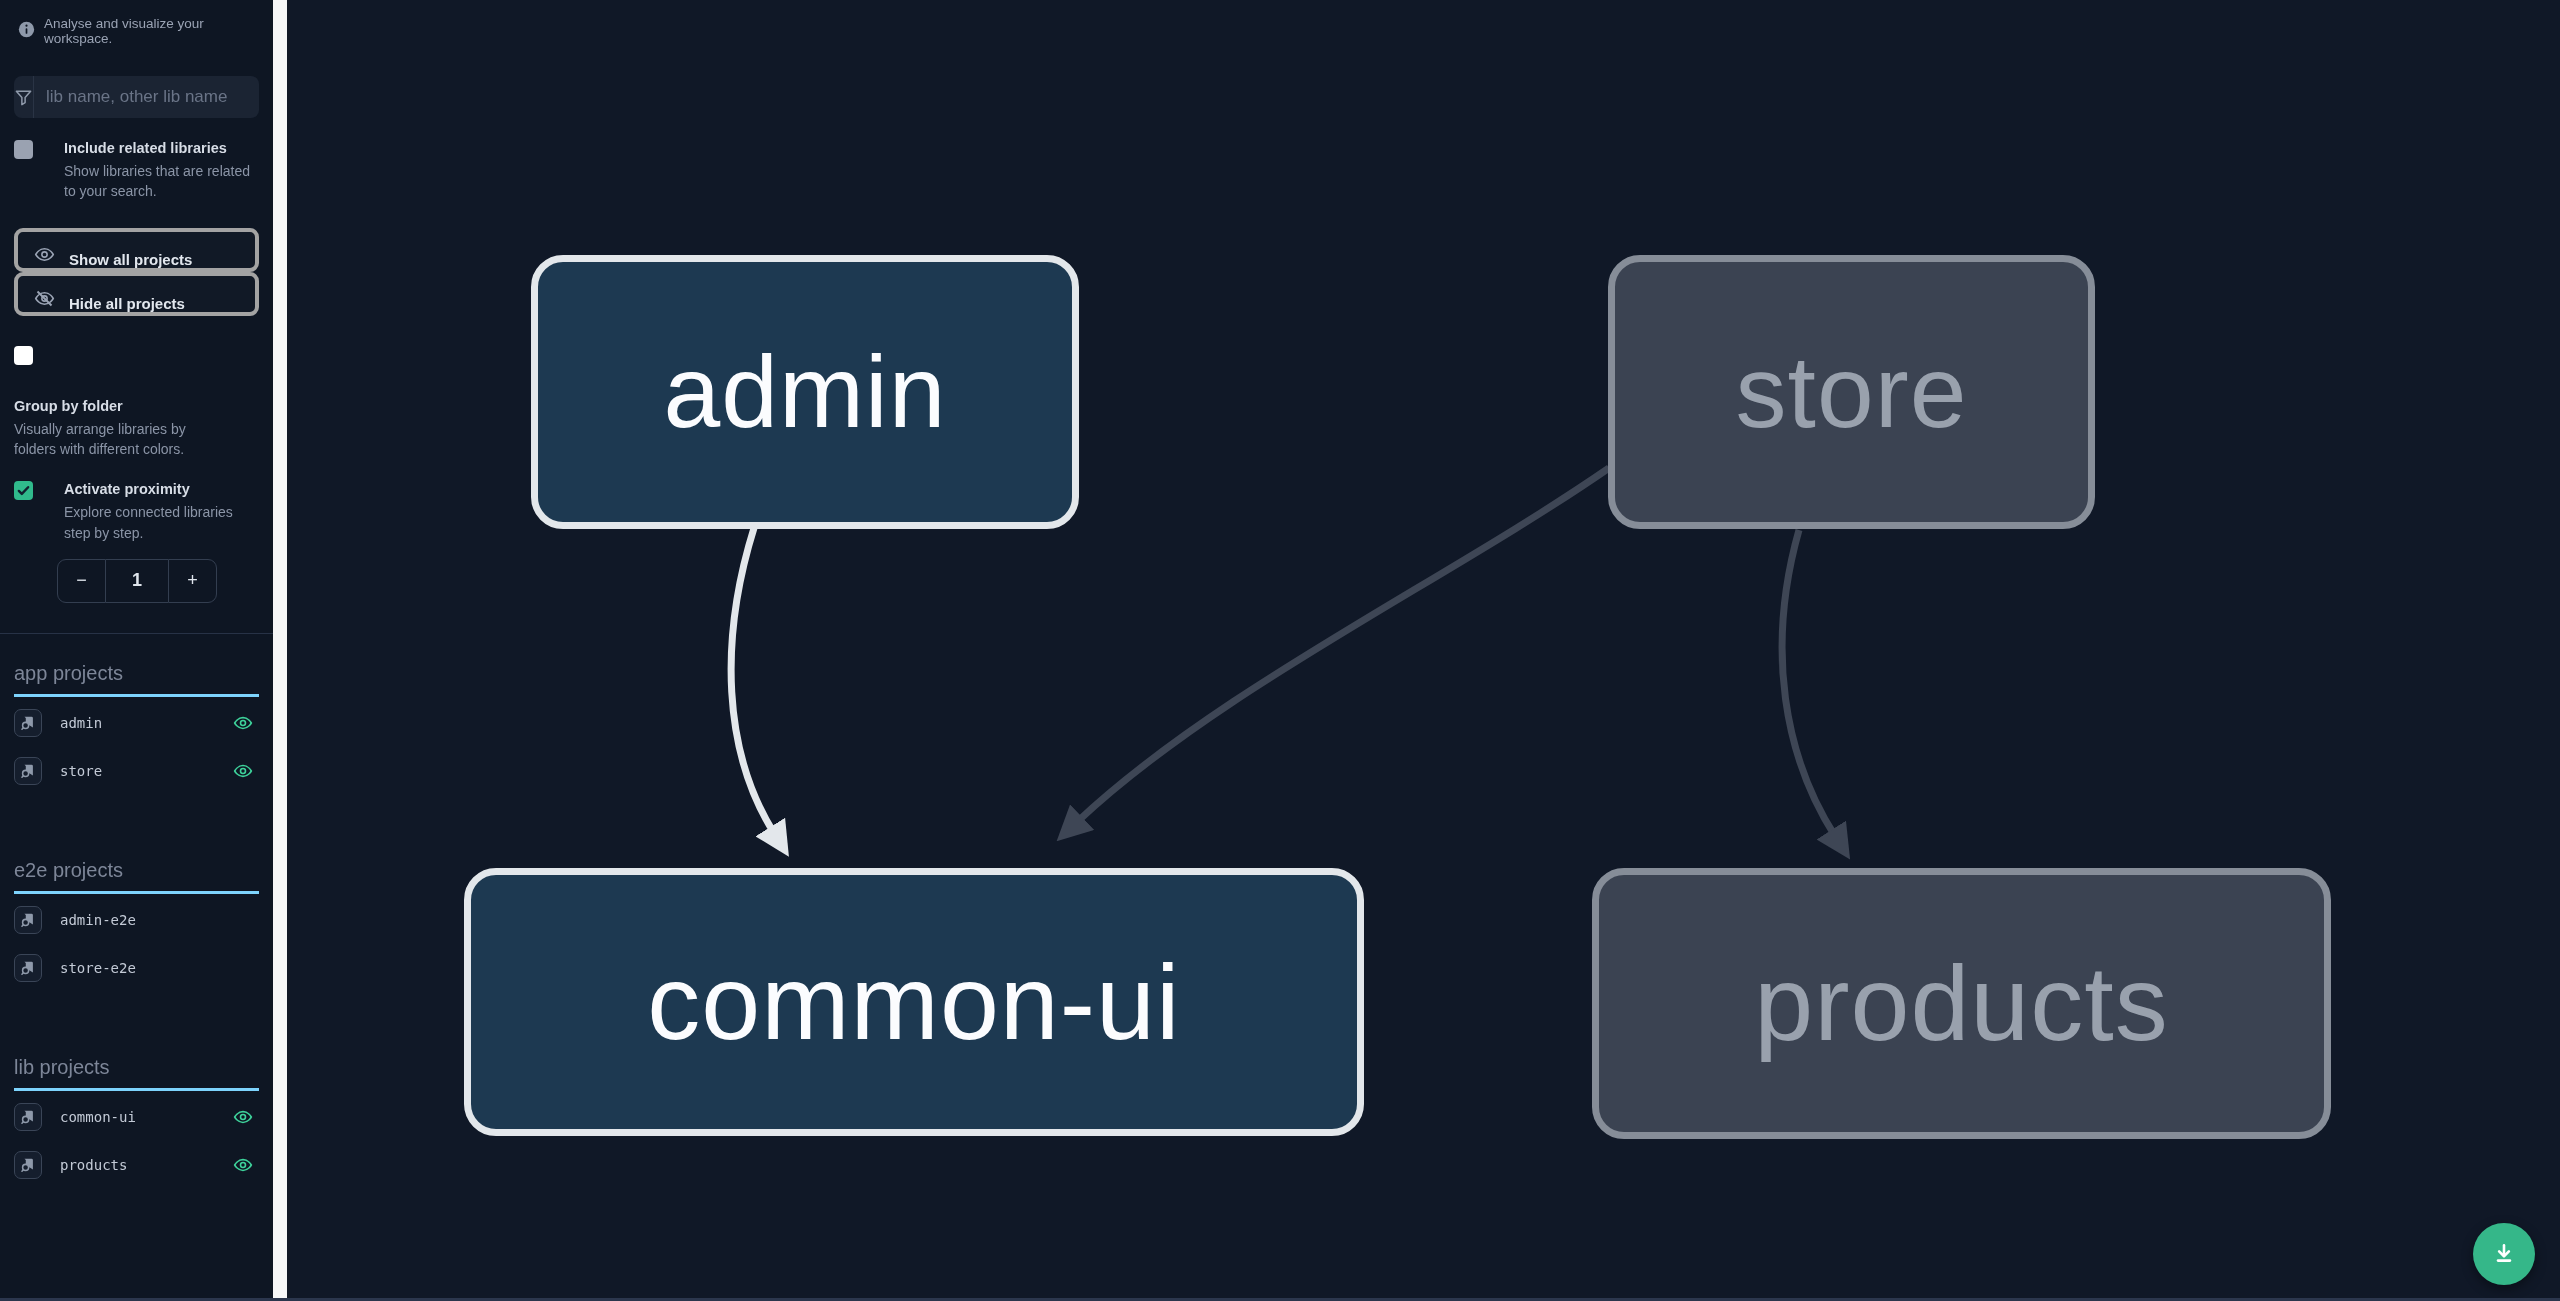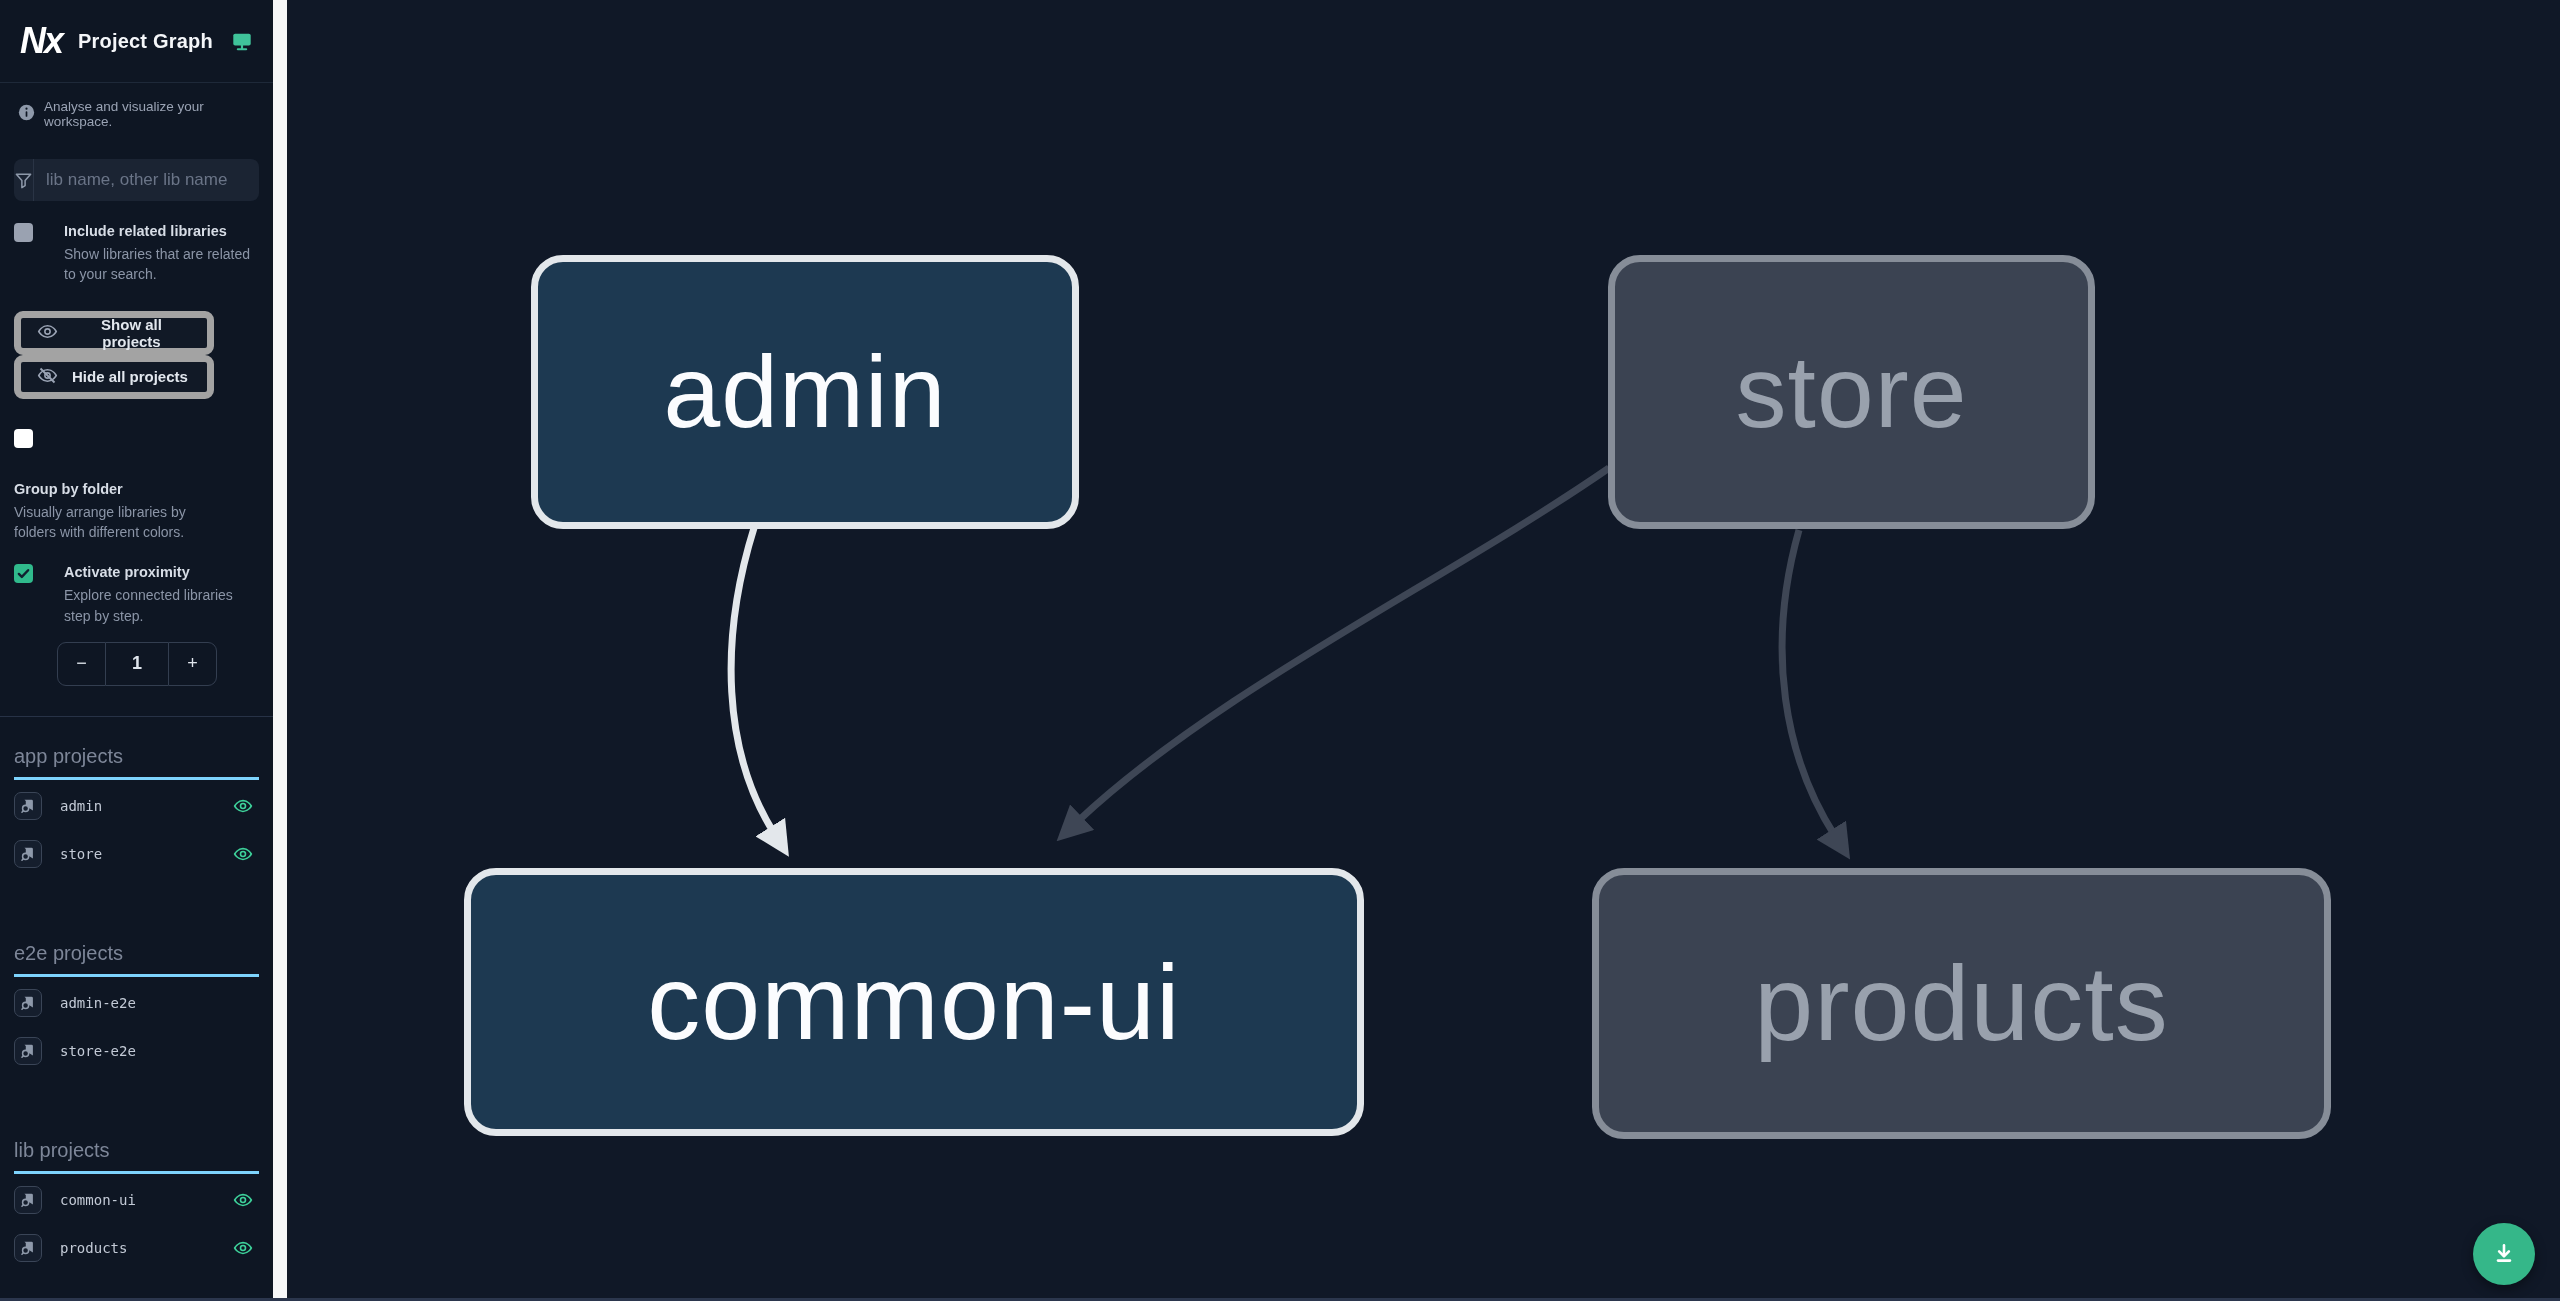--- a/index.html
+++ b/index.html
@@ -47,23 +47,23 @@
     width:19px; height:19px; border-radius:4px; flex:0 0 auto; margin-top:2px;
     display:flex; align-items:center; justify-content:center; cursor:pointer;
   }
   .cb.gray  { background:#9aa2b1; }
   .cb.white { background:#ffffff; }
   .cb.checked { background:#30ba8c; }
   .cb-label { font-size:14.5px; font-weight:700; color:#d7dde6; line-height:1.45; }
   .cb-desc  { font-size:14px; color:#8b95a7; line-height:1.45; margin-top:2px; max-width:210px; }
 
   .sb-btn {
-    margin:0 14px; height:44px; display:flex; align-items:center; gap:14px;
-    border:7px solid #a3a3a3; border-radius:9px; background:rgba(255,255,255,0.015);
-    padding:0 16px; cursor:pointer; width:200px;
+    margin:0 14px; height:44px; display:flex; align-items:flex-end; gap:14px;
+    border:4px solid #a3a3a3; border-radius:9px; background:rgba(255,255,255,0.015);
+    padding:0 16px; cursor:pointer; width:245px;
     font-size:15px; font-weight:700; color:#e2e7ee;
     font-family:"Liberation Sans", sans-serif;
   }
   .btn-show { margin-top:26px; }
   .btn-hide { }
 
   .stepper { display:flex; margin:16px 0 0 57px; height:44px; }
   .stepper button, .stepper .step-val {
     background:transparent; border:1px solid #333e50; color:#dfe5ec;
     font-size:18px; display:flex; align-items:center; justify-content:center;
@@ -125,31 +125,20 @@
   .bottom-strip {
     position:absolute; left:0; bottom:0; width:2560px; height:3px;
     background:#2b364d; z-index:8;
   }
 </style>
 </head>
 <body>
 
 <aside class="sidebar">
 
-  <div class="sb-header">
-    <span class="nx-logo">Nx</span>
-    <span class="sb-title">Project Graph</span>
-    <span class="monitor-icon">
-      <svg width="22" height="22" viewBox="0 0 24 24" fill="none" stroke="#3fc39a" stroke-width="2.4" stroke-linecap="round">
-        <rect x="2.5" y="4" width="19" height="13" rx="2" fill="#3fc39a" stroke="none"></rect>
-        <line x1="12" y1="17" x2="12" y2="20.5"></line>
-        <line x1="7.5" y1="21" x2="16.5" y2="21"></line>
-      </svg>
-    </span>
-  </div>
 
   <div class="info-row">
     <span>
       <svg width="17" height="17" viewBox="0 0 20 20">
         <circle cx="10" cy="10" r="9" fill="#8e99aa"></circle>
         <rect x="9" y="8.5" width="2" height="6.5" rx="1" fill="#0e1623"></rect>
         <circle cx="10" cy="5.5" r="1.3" fill="#0e1623"></circle>
       </svg>
     </span>
     <span class="info-text">Analyse and visualize your workspace.</span>

